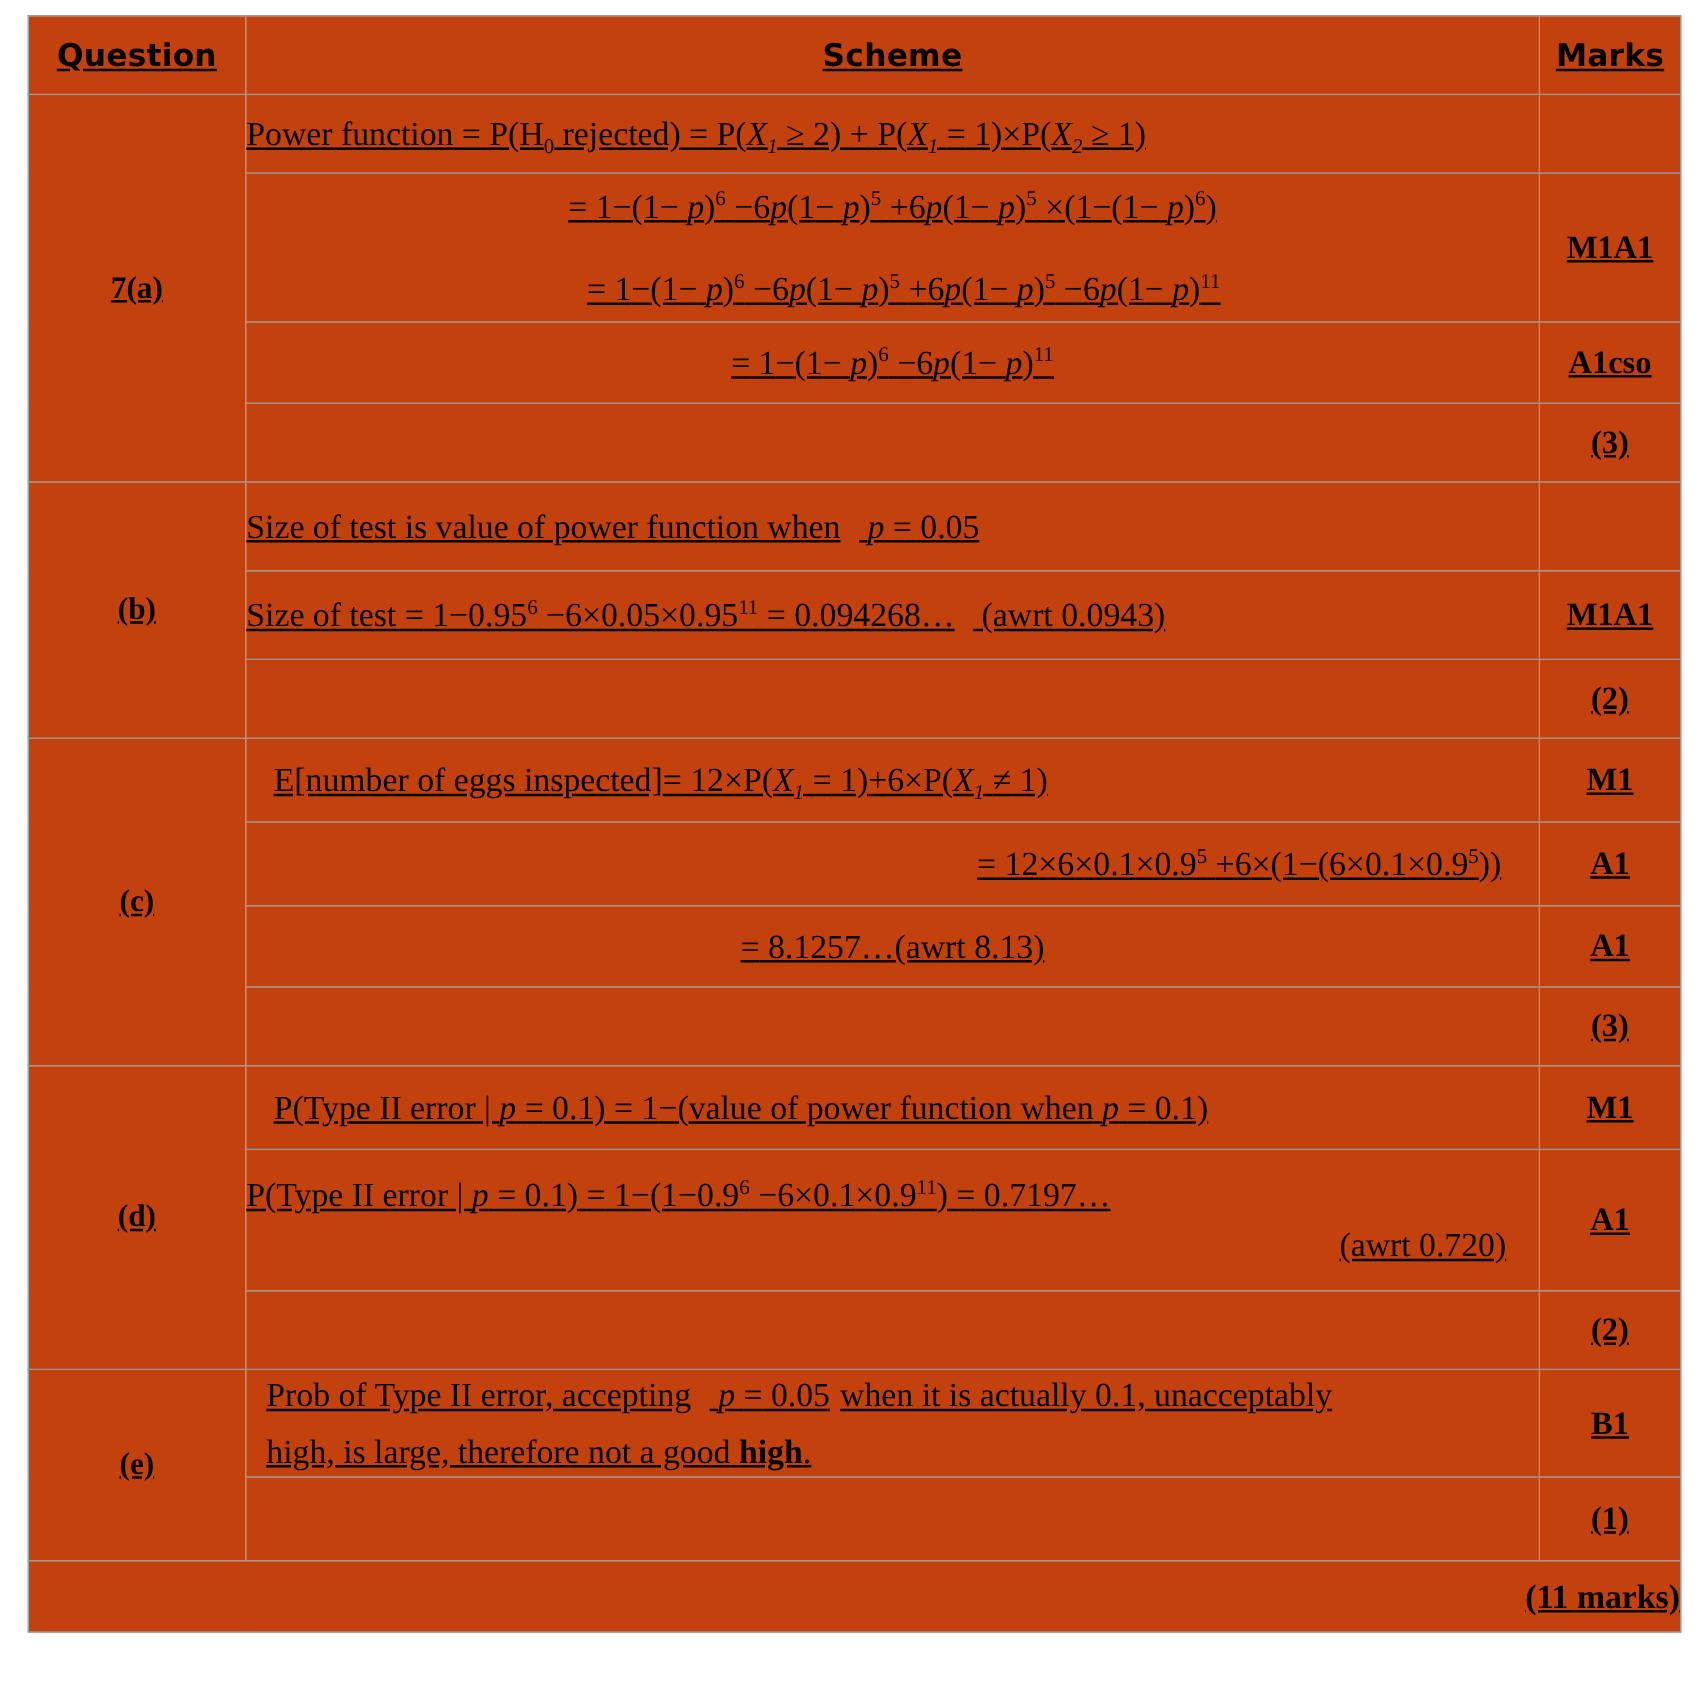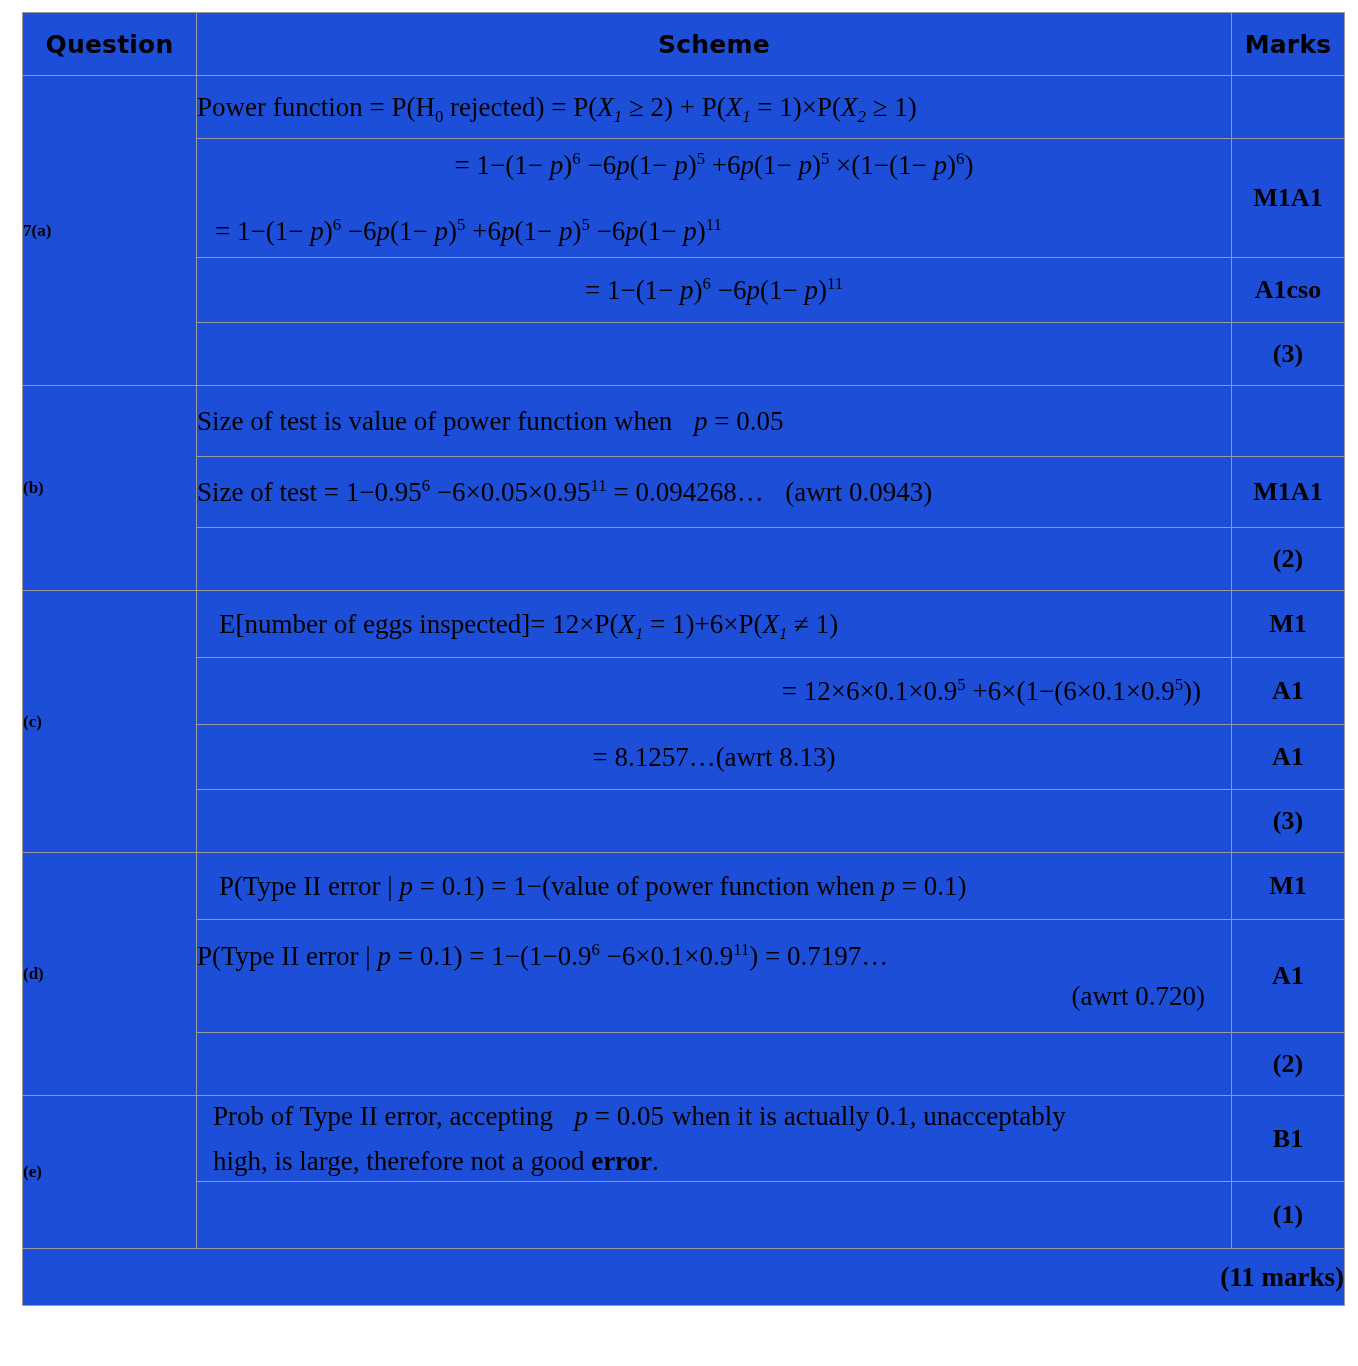--- a/index.html
+++ b/index.html
@@ -23,44 +23,45 @@
   table.ms {
     border-collapse: collapse;
     table-layout: fixed;
     width: 1322px;
     border: 1px solid #9a9a9a;
   }
   table.ms td, table.ms th {
     border: 1px solid #9a9a9a;
     padding: 0;
     vertical-align: middle;
-    background: #1d4ed8;
+    background: #c2410c;
+    text-decoration: underline;
   }
   
   col.c-question { width: 174px; }
   col.c-scheme   { width: 1035px; }
   col.c-marks    { width: 113px; }
 
   
   thead th {
     background: #c0c0c0;
     font-family: "DejaVu Sans", sans-serif;
     font-weight: bold;
     font-size: 25px;
     height: 62px;
     text-align: center;
     letter-spacing: .2px;
   }
 
   
   td.qcell {
-    text-align: left;
+    text-align: center;
     vertical-align: top;
     font-weight: bold;
-    font-size: 17px;
+    font-size: 25px;
     padding-top: 10px;
     font-family: "Liberation Serif", serif;
   }
 
   
   td.scheme {
     padding: 8px 16px 8px 14px;
     font-size: 27px;
     line-height: 1.5;
     text-align: left;
@@ -126,21 +127,21 @@
           <span class="m"><span>Power function</span> <span class="mo">=</span> P(H<sub class="ixn">0</sub> <span>rejected)</span> <span class="mo">=</span> P(<span class="mi">X</span><sub class="ix">1</sub> <span class="mo">≥</span> 2) <span class="mo">+</span> P(<span class="mi">X</span><sub class="ix">1</sub> <span class="mo">=</span> 1)<span class="mo">×</span>P(<span class="mi">X</span><sub class="ix">2</sub> <span class="mo">≥</span> 1)</span>
         </td>
         <td class="marks"></td>
       </tr>
 
       <tr>
         <td class="scheme" style="height:118px;">
           <span class="mathblock" style="text-align:center;">
             <span class="m"><span class="mo">=</span> 1<span class="mo">−</span>(1<span class="mo">−</span> <span class="mi">p</span>)<sup class="ex">6</sup> <span class="mo">−</span>6<span class="mi">p</span>(1<span class="mo">−</span> <span class="mi">p</span>)<sup class="ex">5</sup> <span class="mo">+</span>6<span class="mi">p</span>(1<span class="mo">−</span> <span class="mi">p</span>)<sup class="ex">5</sup> <span class="mo">×</span>(1<span class="mo">−</span>(1<span class="mo">−</span> <span class="mi">p</span>)<sup class="ex">6</sup>)</span>
           </span>
-          <span class="mathblock" style="text-align:left; padding-left:18px; margin-top:26px;">
+          <span class="mathblock" style="text-align:center; padding-left:18px; margin-top:26px;">
             <span class="m"><span class="mo">=</span> 1<span class="mo">−</span>(1<span class="mo">−</span> <span class="mi">p</span>)<sup class="ex">6</sup> <span class="mo">−</span>6<span class="mi">p</span>(1<span class="mo">−</span> <span class="mi">p</span>)<sup class="ex">5</sup> <span class="mo">+</span>6<span class="mi">p</span>(1<span class="mo">−</span> <span class="mi">p</span>)<sup class="ex">5</sup> <span class="mo">−</span>6<span class="mi">p</span>(1<span class="mo">−</span> <span class="mi">p</span>)<sup class="ex">11</sup></span>
           </span>
         </td>
         <td class="marks">M1A1</td>
       </tr>
 
       <tr>
         <td class="scheme center" style="height:64px;">
           <span class="m"><span class="mo">=</span> 1<span class="mo">−</span>(1<span class="mo">−</span> <span class="mi">p</span>)<sup class="ex">6</sup> <span class="mo">−</span>6<span class="mi">p</span>(1<span class="mo">−</span> <span class="mi">p</span>)<sup class="ex">11</sup></span>
         </td>
@@ -222,21 +223,21 @@
         <td class="marks">(2)</td>
       </tr>
 
       <tr>
         <td class="qcell" rowspan="2">(e)</td>
         <td class="scheme" style="height:84px;padding-left:16px;">
           <span class="mathblock">
             <span class="m"><span>Prob of Type II error, accepting</span><span class="spw"></span> <span class="mi">p</span> <span class="mo">=</span> 0.05<span class="sp"></span><span>when it is actually 0.1, unacceptably</span></span>
           </span>
           <span class="mathblock" style="margin-top:4px;">
-            <span class="m"><span>high, is large, therefore not a good</span> <b class="tight">error</b><span>.</span></span>
+            <span class="m"><span>high, is large, therefore not a good</span> <b class="tight">high</b><span>.</span></span>
           </span>
         </td>
         <td class="marks">B1</td>
       </tr>
 
       <tr>
         <td class="scheme blank" style="height:66px;"></td>
         <td class="marks">(1)</td>
       </tr>
 

